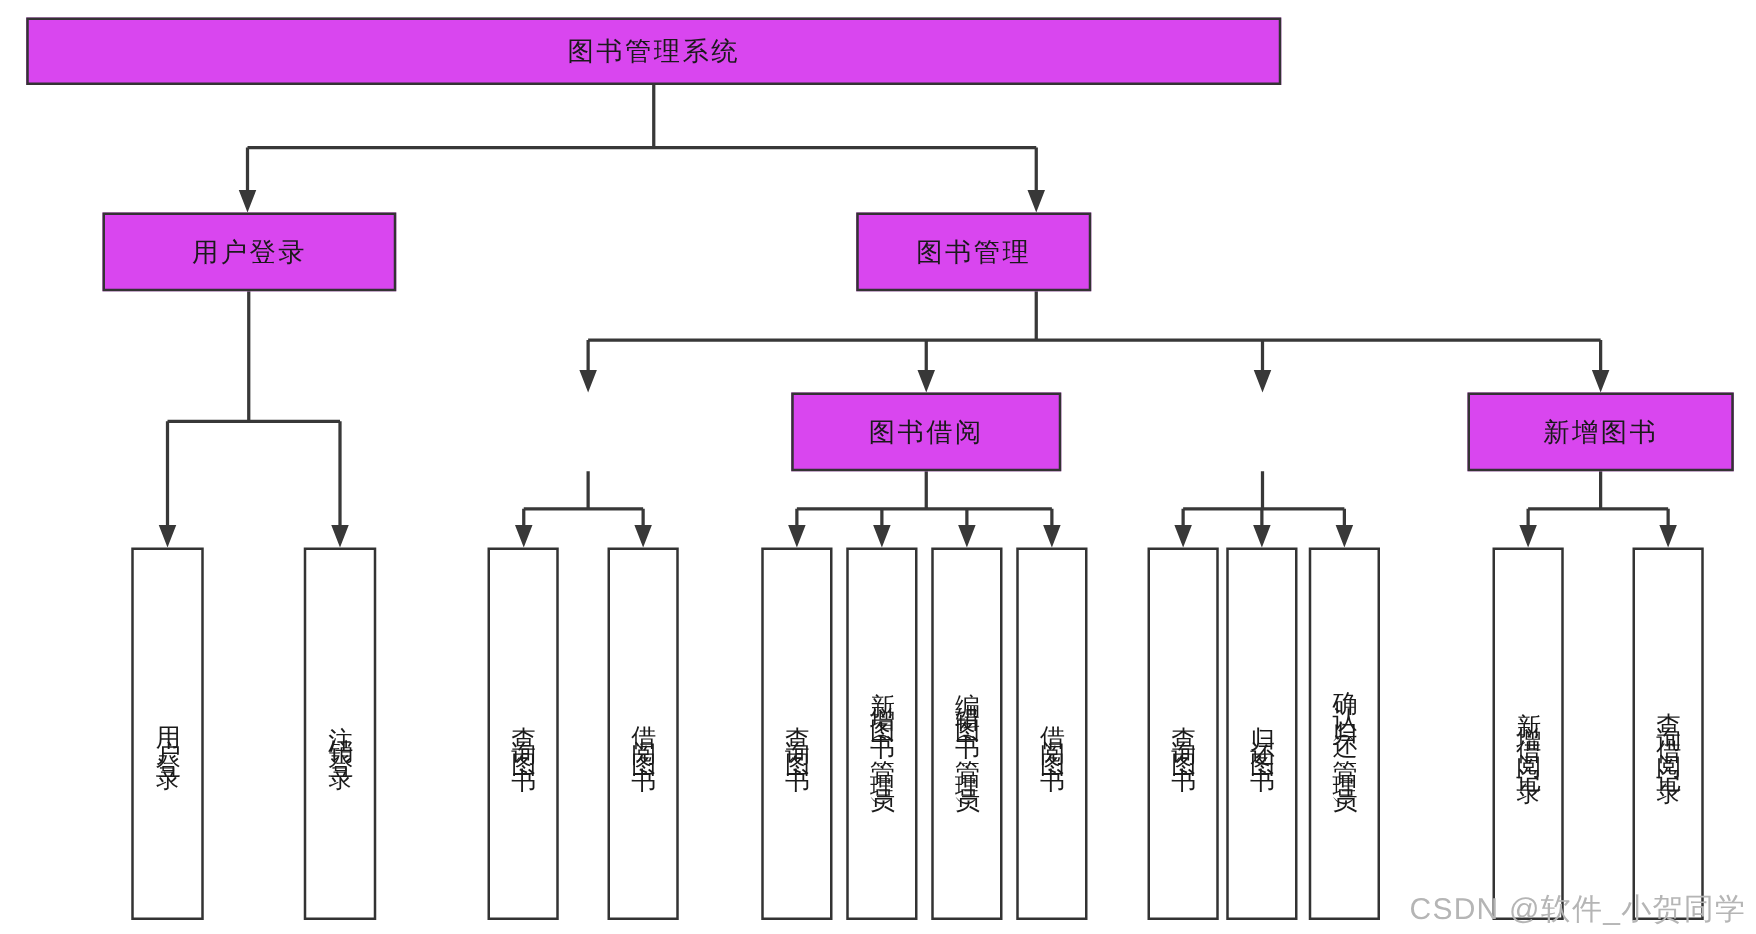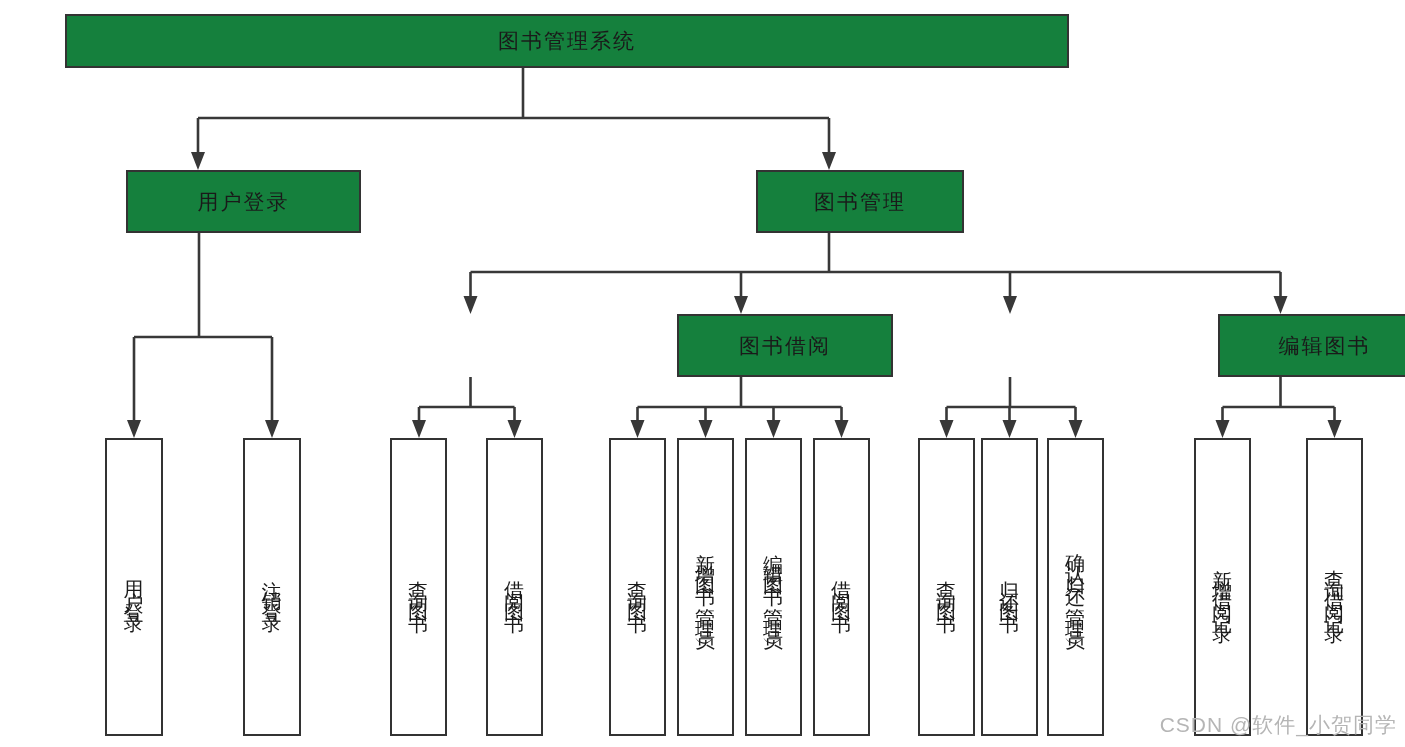--- a/index.html
+++ b/index.html
@@ -2,33 +2,33 @@
 <html><head>
 <meta charset="utf-8">
 <style>
   html,body{margin:0;padding:0;background:#ffffff;}
   #canvas{
     position:relative;width:1405px;height:747px;background:#ffffff;overflow:hidden;
     font-family:"Liberation Sans","DejaVu Sans",sans-serif;color:#1a1a1a;
   }
   #connectors{position:absolute;left:0;top:0;width:1405px;height:747px;}
   .hbox{
-    position:absolute;box-sizing:border-box;background:#15803d;
+    position:absolute;box-sizing:border-box;background:#d946ef;
     border:2.5px solid #333333;display:flex;align-items:center;justify-content:center;
-    font-size:21px;letter-spacing:2px;white-space:nowrap;margin-left:44px;
+    font-size:21px;letter-spacing:2px;white-space:nowrap;
   }
   .vbox{
     position:absolute;box-sizing:border-box;background:#ffffff;
     border:2.5px solid #333333;display:flex;align-items:center;justify-content:center;
     writing-mode:vertical-lr;text-orientation:mixed;
     font-size:20px;letter-spacing:11px;line-height:1;
   }
   .root{font-size:21px;}
   #watermark{
-    position:absolute;top:711px;right:8px;font-size:21px;letter-spacing:1px;
+    position:absolute;top:711px;right:8px;font-size:24px;letter-spacing:1px;
     color:#b5b5b5;z-index:5;white-space:nowrap;
   }
 </style>
 </head>
 <body>
 
 <div id="canvas">
 
   <svg id="connectors" viewBox="0 0 1405 747" xmlns="http://www.w3.org/2000/svg">
 
@@ -64,24 +64,24 @@
 
     <g>
       <path d="M1280.5 377 V407 M1222.5 407 H1334.5 M1222.5 407 V422 M1334.5 407 V422" fill="none" stroke="#383838" stroke-width="2.6"></path>
       <path d="M1215.5 420 L1229.5 420 L1222.5 438 Z M1327.5 420 L1341.5 420 L1334.5 438 Z" fill="#383838"></path>
     </g>
   </svg>
 
   <div class="hbox root" style="left:21px;top:14px;width:1004px;height:54px">图书管理系统</div>
 
   <div class="hbox" style="left:82px;top:170px;width:235px;height:63px">用户登录</div>
-  <div class="hbox" style="left:712px;top:170px;width:208px;height:63px">图书管理</div>
+  <div class="hbox" style="left:685px;top:170px;width:188px;height:63px">图书管理</div>
 
   <div class="hbox" style="left:633px;top:314px;width:216px;height:63px">图书借阅</div>
-  <div class="hbox" style="left:1174px;top:314px;width:213px;height:63px">编辑图书</div>
+  <div class="hbox" style="left:1174px;top:314px;width:213px;height:63px">新增图书</div>
 
   <div class="vbox" style="left:105px;top:438px;width:58px;height:298px">用户登录</div>
   <div class="vbox" style="left:243px;top:438px;width:58px;height:298px">注销登录</div>
 
   <div class="vbox" style="left:390px;top:438px;width:57px;height:298px">查询图书</div>
   <div class="vbox" style="left:486px;top:438px;width:57px;height:298px">借阅图书</div>
 
   <div class="vbox" style="left:609px;top:438px;width:57px;height:298px">查询图书</div>
   <div class="vbox" style="left:677px;top:438px;width:57px;height:298px">新增图书（管理员）</div>
   <div class="vbox" style="left:745px;top:438px;width:57px;height:298px">编辑图书（管理员）</div>

